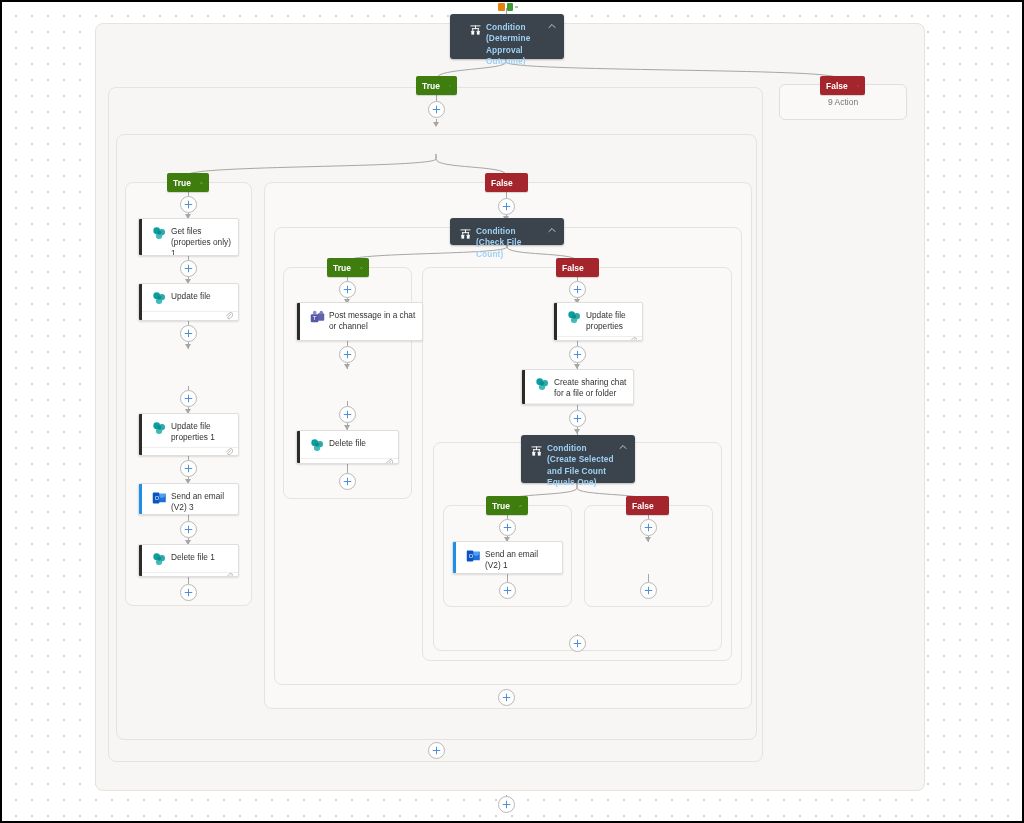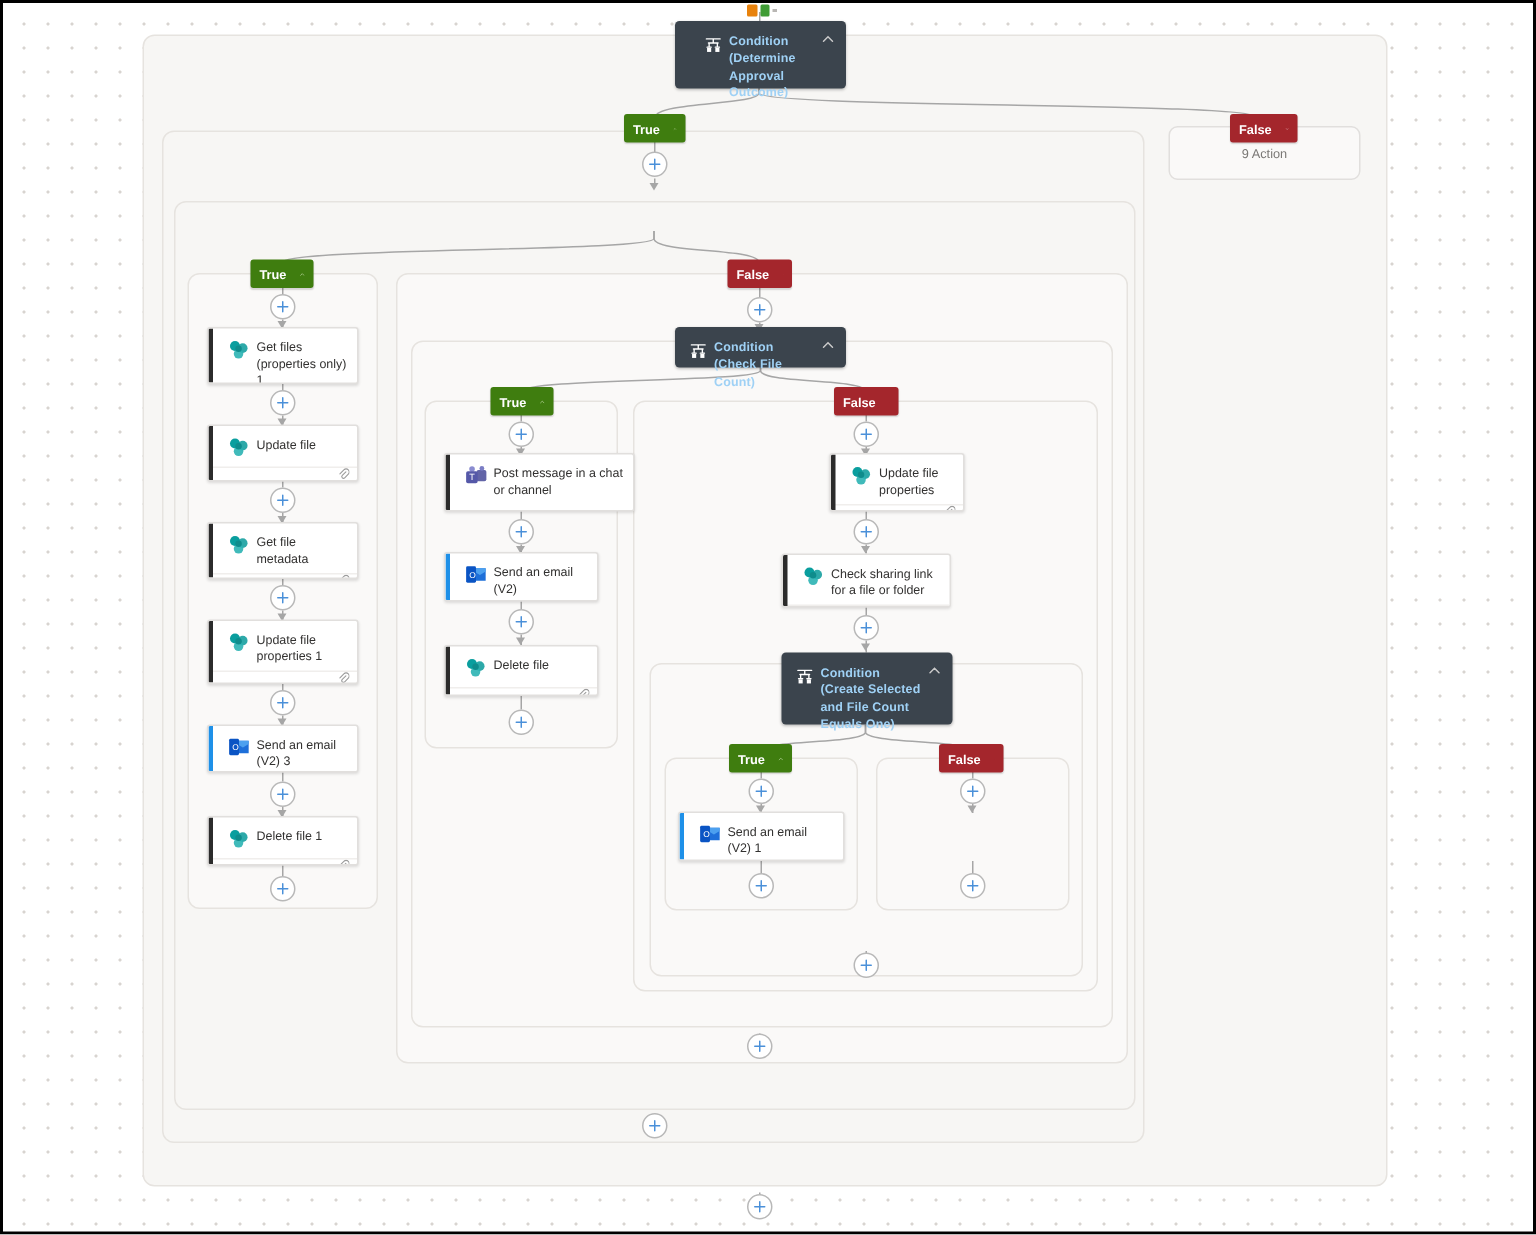--- a/index.html
+++ b/index.html
@@ -471,39 +471,20 @@
       </span>
       <span class="card-title">Update file</span>
     </span>
     <span class="card-foot">
       <svg width="8" height="8" viewBox="0 0 10 10">
           <path d="M7 3.2L4 6.2a1.4 1.4 0 0 0 2 2l3-3a2.6 2.6 0 0 0-3.7-3.7L2 4.9" stroke="#9b9b9b" stroke-width=".9" fill="none" stroke-linecap="round"></path>
         </svg>
     </span>
   </div>
 
-  <div class="card" style="left:136px; top:346px; width:101px; height:38px;">
-    <span class="card-bar" style="background:#2b2b2b;"></span>
-    <span class="card-main">
-      <span class="card-icon">
-        <svg width="15" height="15" viewBox="0 0 16 16">
-            <circle cx="5" cy="5" r="3.6" fill="#0a9e9e"></circle>
-            <circle cx="10.5" cy="6.5" r="3.4" fill="#16a0a0" opacity=".9"></circle>
-            <circle cx="7.5" cy="10.5" r="3.4" fill="#2bb3b3" opacity=".9"></circle>
-            <circle cx="7.5" cy="7" r="2.3" fill="#0f8c8c"></circle>
-          </svg>
-      </span>
-      <span class="card-title">Get file metadata</span>
-    </span>
-    <span class="card-foot">
-      <svg width="8" height="8" viewBox="0 0 10 10">
-          <path d="M7 3.2L4 6.2a1.4 1.4 0 0 0 2 2l3-3a2.6 2.6 0 0 0-3.7-3.7L2 4.9" stroke="#9b9b9b" stroke-width=".9" fill="none" stroke-linecap="round"></path>
-        </svg>
-    </span>
-  </div>
 
   <div class="card" style="left:136px; top:411px; width:101px; height:43px;">
     <span class="card-bar" style="background:#2b2b2b;"></span>
     <span class="card-main">
       <span class="card-icon">
         <svg width="15" height="15" viewBox="0 0 16 16">
             <circle cx="5" cy="5" r="3.6" fill="#0a9e9e"></circle>
             <circle cx="10.5" cy="6.5" r="3.4" fill="#16a0a0" opacity=".9"></circle>
             <circle cx="7.5" cy="10.5" r="3.4" fill="#2bb3b3" opacity=".9"></circle>
             <circle cx="7.5" cy="7" r="2.3" fill="#0f8c8c"></circle>
@@ -564,107 +545,92 @@
             <circle cx="5" cy="2.4" r="2" fill="#8a8cd0"></circle>
             <rect x="0.8" y="4" width="8.2" height="8.5" rx="1.3" fill="#5558a8"></rect>
             <text x="3" y="10.4" font-size="6.5" fill="#ffffff" font-family="Liberation Sans">T</text>
           </svg>
       </span>
       <span class="card-title">Post message in a chat or channel</span>
     </span>
 
   </div>
 
-  <div class="card" style="left:294px; top:366px; width:103px; height:33px;">
+
+  <div class="card" style="left:294px; top:428px; width:103px; height:34px;">
+    <span class="card-bar" style="background:#2b2b2b;"></span>
+    <span class="card-main">
+      <span class="card-icon">
+        <svg width="15" height="15" viewBox="0 0 16 16">
+            <circle cx="5" cy="5" r="3.6" fill="#0a9e9e"></circle>
+            <circle cx="10.5" cy="6.5" r="3.4" fill="#16a0a0" opacity=".9"></circle>
+            <circle cx="7.5" cy="10.5" r="3.4" fill="#2bb3b3" opacity=".9"></circle>
+            <circle cx="7.5" cy="7" r="2.3" fill="#0f8c8c"></circle>
+          </svg>
+      </span>
+      <span class="card-title">Delete file</span>
+    </span>
+    <span class="card-foot">
+      <svg width="8" height="8" viewBox="0 0 10 10">
+          <path d="M7 3.2L4 6.2a1.4 1.4 0 0 0 2 2l3-3a2.6 2.6 0 0 0-3.7-3.7L2 4.9" stroke="#9b9b9b" stroke-width=".9" fill="none" stroke-linecap="round"></path>
+        </svg>
+    </span>
+  </div>
+
+  <div class="card" style="left:519px; top:300px; width:90px; height:39px;margin-left:32px;">
+    <span class="card-bar" style="background:#2b2b2b;"></span>
+    <span class="card-main">
+      <span class="card-icon">
+        <svg width="15" height="15" viewBox="0 0 16 16">
+            <circle cx="5" cy="5" r="3.6" fill="#0a9e9e"></circle>
+            <circle cx="10.5" cy="6.5" r="3.4" fill="#16a0a0" opacity=".9"></circle>
+            <circle cx="7.5" cy="10.5" r="3.4" fill="#2bb3b3" opacity=".9"></circle>
+            <circle cx="7.5" cy="7" r="2.3" fill="#0f8c8c"></circle>
+          </svg>
+      </span>
+      <span class="card-title">Update file properties</span>
+    </span>
+    <span class="card-foot">
+      <svg width="8" height="8" viewBox="0 0 10 10">
+          <path d="M7 3.2L4 6.2a1.4 1.4 0 0 0 2 2l3-3a2.6 2.6 0 0 0-3.7-3.7L2 4.9" stroke="#9b9b9b" stroke-width=".9" fill="none" stroke-linecap="round"></path>
+        </svg>
+    </span>
+  </div>
+
+  <div class="card" style="left:519px; top:367px; width:113px; height:36px;">
+    <span class="card-bar" style="background:#2b2b2b;"></span>
+    <span class="card-main">
+      <span class="card-icon">
+        <svg width="15" height="15" viewBox="0 0 16 16">
+            <circle cx="5" cy="5" r="3.6" fill="#0a9e9e"></circle>
+            <circle cx="10.5" cy="6.5" r="3.4" fill="#16a0a0" opacity=".9"></circle>
+            <circle cx="7.5" cy="10.5" r="3.4" fill="#2bb3b3" opacity=".9"></circle>
+            <circle cx="7.5" cy="7" r="2.3" fill="#0f8c8c"></circle>
+          </svg>
+      </span>
+      <span class="card-title">Create sharing chat for a file or folder</span>
+    </span>
+    <span class="card-foot">
+      <svg width="8" height="8" viewBox="0 0 10 10">
+          <path d="M7 3.2L4 6.2a1.4 1.4 0 0 0 2 2l3-3a2.6 2.6 0 0 0-3.7-3.7L2 4.9" stroke="#9b9b9b" stroke-width=".9" fill="none" stroke-linecap="round"></path>
+        </svg>
+    </span>
+  </div>
+
+  <div class="card" style="left:450px; top:539px; width:111px; height:33px;">
     <span class="card-bar" style="background:#1e90e8;"></span>
     <span class="card-main">
       <span class="card-icon">
         <svg width="15" height="14" viewBox="0 0 16 14">
             <path d="M6.5 2.5h8.2v9H6.5z" fill="#1e6fd9"></path>
             <path d="M6.5 2.5h8.2v2.4l-4.1 2.4-4.1-2.4z" fill="#4ca0ef"></path>
             <rect x="0.8" y="1.2" width="7" height="11.6" rx="1" fill="#0a54c4"></rect>
             <text x="3" y="9.3" font-size="6" fill="#ffffff" font-family="Liberation Sans">O</text>
           </svg>
       </span>
-      <span class="card-title">Send an email (V2)</span>
-    </span>
-
-  </div>
-
-  <div class="card" style="left:294px; top:428px; width:103px; height:34px;">
-    <span class="card-bar" style="background:#2b2b2b;"></span>
-    <span class="card-main">
-      <span class="card-icon">
-        <svg width="15" height="15" viewBox="0 0 16 16">
-            <circle cx="5" cy="5" r="3.6" fill="#0a9e9e"></circle>
-            <circle cx="10.5" cy="6.5" r="3.4" fill="#16a0a0" opacity=".9"></circle>
-            <circle cx="7.5" cy="10.5" r="3.4" fill="#2bb3b3" opacity=".9"></circle>
-            <circle cx="7.5" cy="7" r="2.3" fill="#0f8c8c"></circle>
-          </svg>
-      </span>
-      <span class="card-title">Delete file</span>
-    </span>
-    <span class="card-foot">
-      <svg width="8" height="8" viewBox="0 0 10 10">
-          <path d="M7 3.2L4 6.2a1.4 1.4 0 0 0 2 2l3-3a2.6 2.6 0 0 0-3.7-3.7L2 4.9" stroke="#9b9b9b" stroke-width=".9" fill="none" stroke-linecap="round"></path>
-        </svg>
-    </span>
-  </div>
-
-  <div class="card" style="left:519px; top:300px; width:90px; height:39px;margin-left:32px;">
-    <span class="card-bar" style="background:#2b2b2b;"></span>
-    <span class="card-main">
-      <span class="card-icon">
-        <svg width="15" height="15" viewBox="0 0 16 16">
-            <circle cx="5" cy="5" r="3.6" fill="#0a9e9e"></circle>
-            <circle cx="10.5" cy="6.5" r="3.4" fill="#16a0a0" opacity=".9"></circle>
-            <circle cx="7.5" cy="10.5" r="3.4" fill="#2bb3b3" opacity=".9"></circle>
-            <circle cx="7.5" cy="7" r="2.3" fill="#0f8c8c"></circle>
-          </svg>
-      </span>
-      <span class="card-title">Update file properties</span>
-    </span>
-    <span class="card-foot">
-      <svg width="8" height="8" viewBox="0 0 10 10">
-          <path d="M7 3.2L4 6.2a1.4 1.4 0 0 0 2 2l3-3a2.6 2.6 0 0 0-3.7-3.7L2 4.9" stroke="#9b9b9b" stroke-width=".9" fill="none" stroke-linecap="round"></path>
-        </svg>
-    </span>
-  </div>
-
-  <div class="card" style="left:519px; top:367px; width:113px; height:36px;">
-    <span class="card-bar" style="background:#2b2b2b;"></span>
-    <span class="card-main">
-      <span class="card-icon">
-        <svg width="15" height="15" viewBox="0 0 16 16">
-            <circle cx="5" cy="5" r="3.6" fill="#0a9e9e"></circle>
-            <circle cx="10.5" cy="6.5" r="3.4" fill="#16a0a0" opacity=".9"></circle>
-            <circle cx="7.5" cy="10.5" r="3.4" fill="#2bb3b3" opacity=".9"></circle>
-            <circle cx="7.5" cy="7" r="2.3" fill="#0f8c8c"></circle>
-          </svg>
-      </span>
-      <span class="card-title">Check sharing link for a file or folder</span>
-    </span>
-    <span class="card-foot">
-      <svg width="8" height="8" viewBox="0 0 10 10">
-          <path d="M7 3.2L4 6.2a1.4 1.4 0 0 0 2 2l3-3a2.6 2.6 0 0 0-3.7-3.7L2 4.9" stroke="#9b9b9b" stroke-width=".9" fill="none" stroke-linecap="round"></path>
-        </svg>
-    </span>
-  </div>
-
-  <div class="card" style="left:450px; top:539px; width:111px; height:33px;">
-    <span class="card-bar" style="background:#1e90e8;"></span>
-    <span class="card-main">
-      <span class="card-icon">
-        <svg width="15" height="14" viewBox="0 0 16 14">
-            <path d="M6.5 2.5h8.2v9H6.5z" fill="#1e6fd9"></path>
-            <path d="M6.5 2.5h8.2v2.4l-4.1 2.4-4.1-2.4z" fill="#4ca0ef"></path>
-            <rect x="0.8" y="1.2" width="7" height="11.6" rx="1" fill="#0a54c4"></rect>
-            <text x="3" y="9.3" font-size="6" fill="#ffffff" font-family="Liberation Sans">O</text>
-          </svg>
-      </span>
       <span class="card-title">Send an email (V2) 1</span>
     </span>
 
   </div>
 
 
   <div class="plus" style="left:426px; top:99px;">
     <svg width="9" height="9" viewBox="0 0 10 10">
         <path d="M5 1.3v7.4M1.3 5h7.4" stroke="#4a90d9" stroke-width="1.1" stroke-linecap="round"></path>
       </svg>

